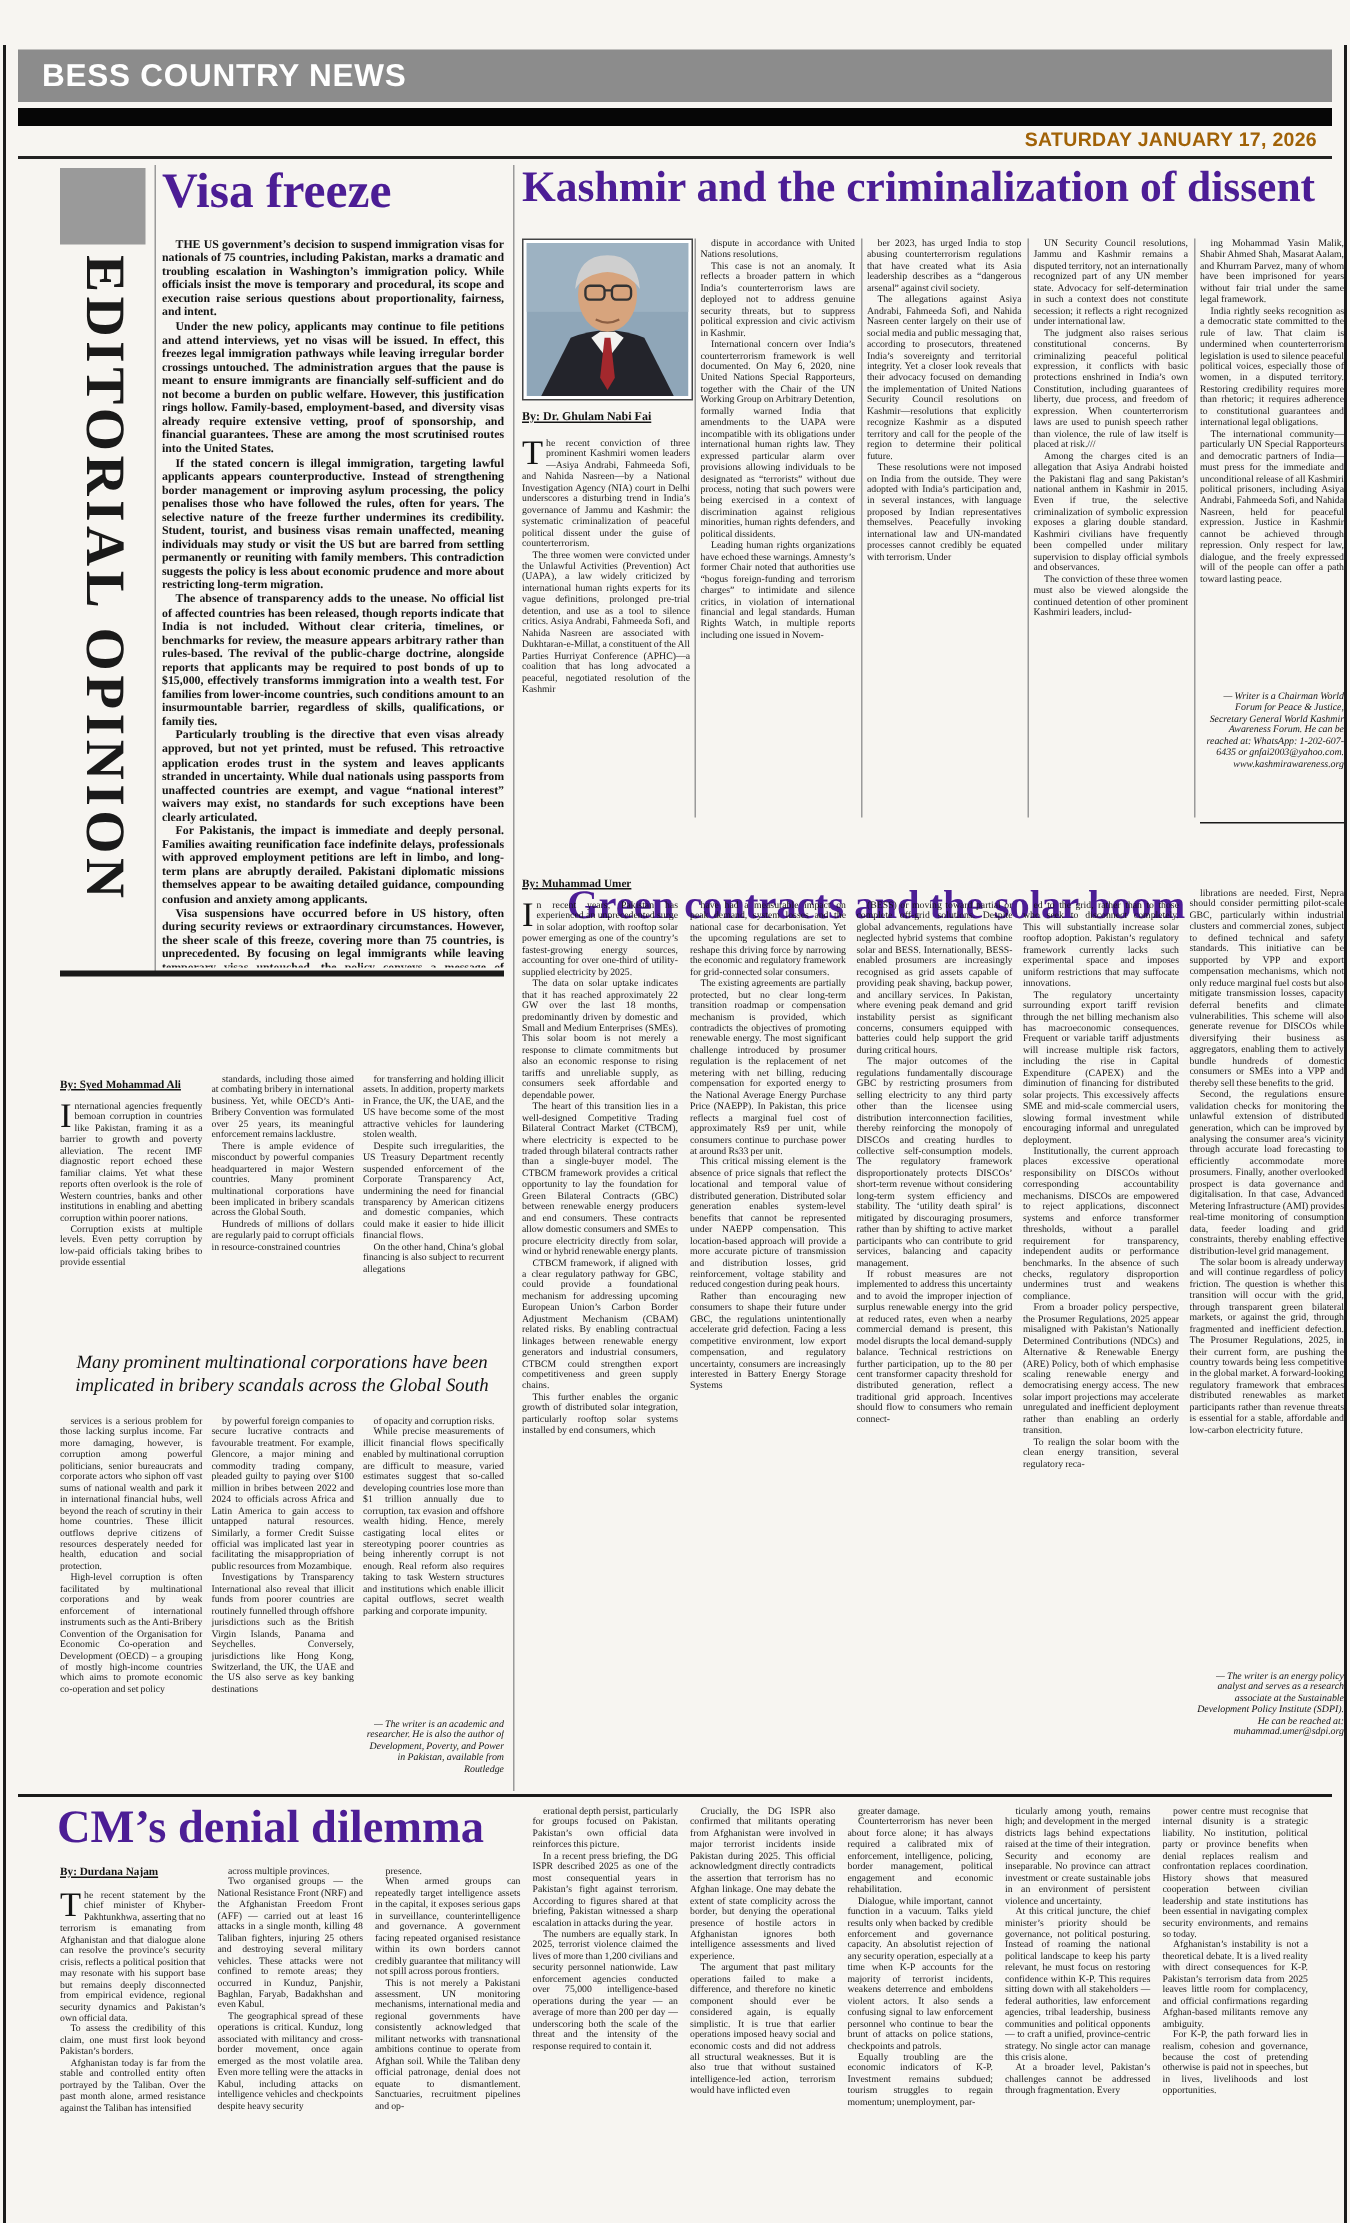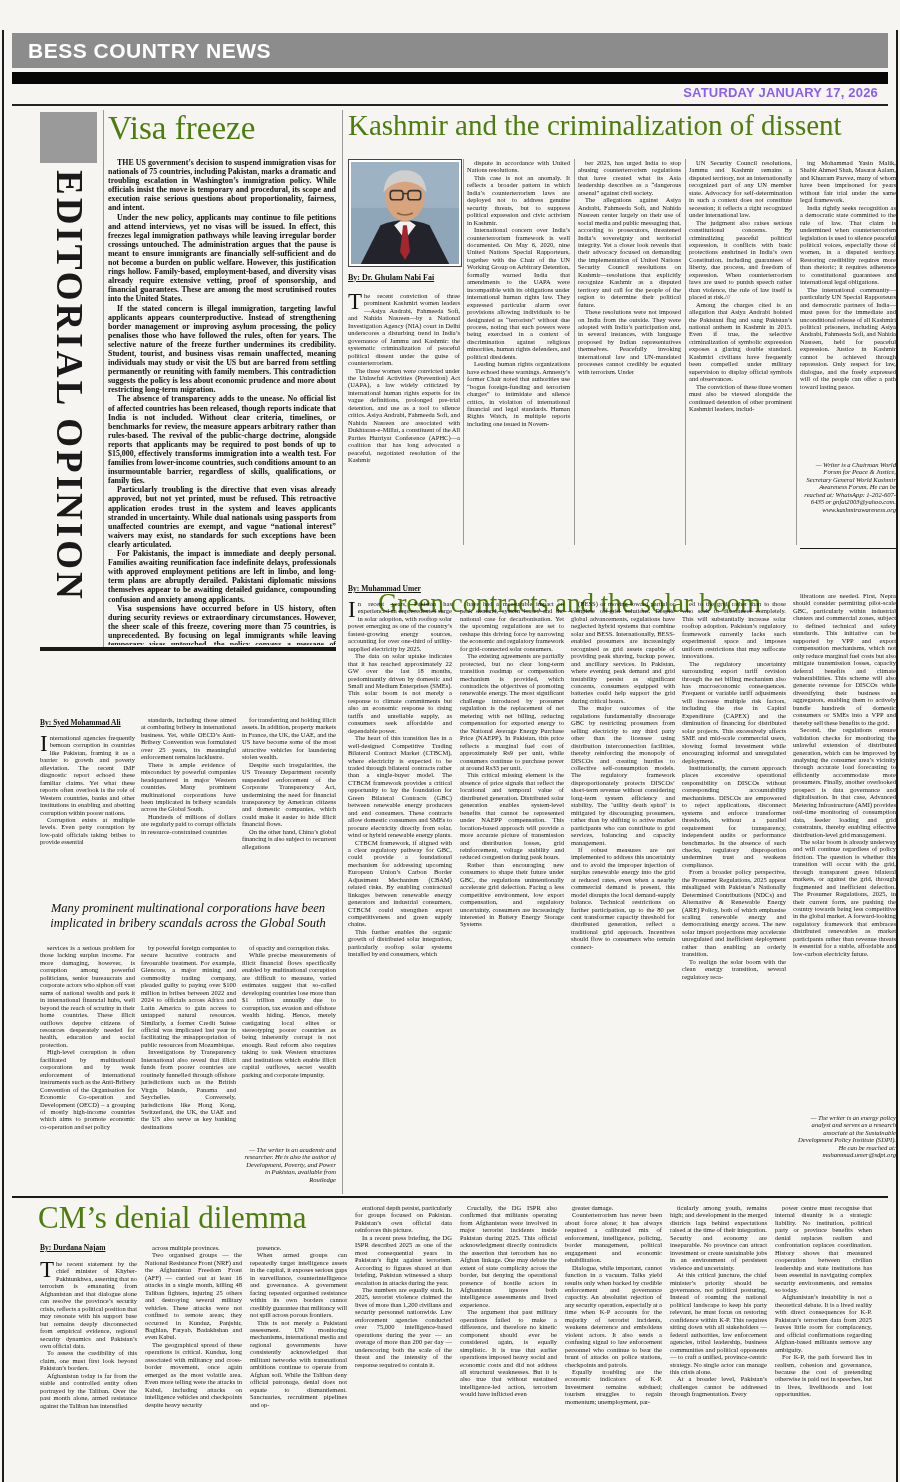--- a/index.html
+++ b/index.html
@@ -12,34 +12,34 @@
   .abs { position:absolute; }
   .edge { position:absolute; top:30px; bottom:0; width:2px; background:#1c1c1c; }
   .masthead { left:12px; right:12px; top:33px; height:35px; background:#8c8c8c; }
   .masthead-title {
     font-family:"Liberation Sans", sans-serif; font-weight:bold; color:#ffffff;
     font-size:21px; letter-spacing:0.5px; padding:6px 0 0 16px;
   }
   .black-bar { left:12px; right:12px; top:72px; height:12px; background:#060606; }
   .date-line {
     right:22px; top:85px; font-family:"Liberation Sans", sans-serif;
-    font-weight:bold; font-size:13px; color:#8b5cf6; letter-spacing:0.2px;
+    font-weight:bold; font-size:13px; color:#a16207; letter-spacing:0.2px;
   }
   .head-rule { left:12px; right:12px; top:104px; height:2px; background:#222; }
 
   .rail-square { left:40px; top:112px; width:57px; height:51px; background:#9a9a9a; }
   .rail-label {
     left:38px; top:170px; width:62px; height:486px;
     writing-mode:vertical-rl; font-weight:bold; font-size:37px; line-height:62px;
     letter-spacing:3px; color:#1a1a1a; overflow:hidden; white-space:nowrap;
   }
   .vrule { position:absolute; width:1px; background:#9a9a9a; }
   .hrule { position:absolute; background:#1a1a1a; }
 
-  .headline { font-weight:normal; color:#4d7c0f; }
+  .headline { font-weight:bold; color:#4c1d95; }
   .byline { font-weight:bold; text-decoration:underline; }
 
   .body-text { font-size:6.5px; line-height:7.45px; text-align:justify; overflow:hidden; word-spacing:-0.2px; }
   .body-text p { text-indent:7px; }
   .body-text p.note, .note { font-style:italic; text-align:right; text-indent:0; }
   .visa-body { font-size:7.9px; line-height:9.1px; text-align:justify; overflow:hidden;font-weight:bold; }
   .visa-body p { text-indent:9px; }
   .dropcap > p:first-child { text-indent:0; }
   .dropcap > p:first-child::first-letter {
     float:left; font-size:23px; line-height:18px; padding:1px 2px 0 0; font-weight:normal;

